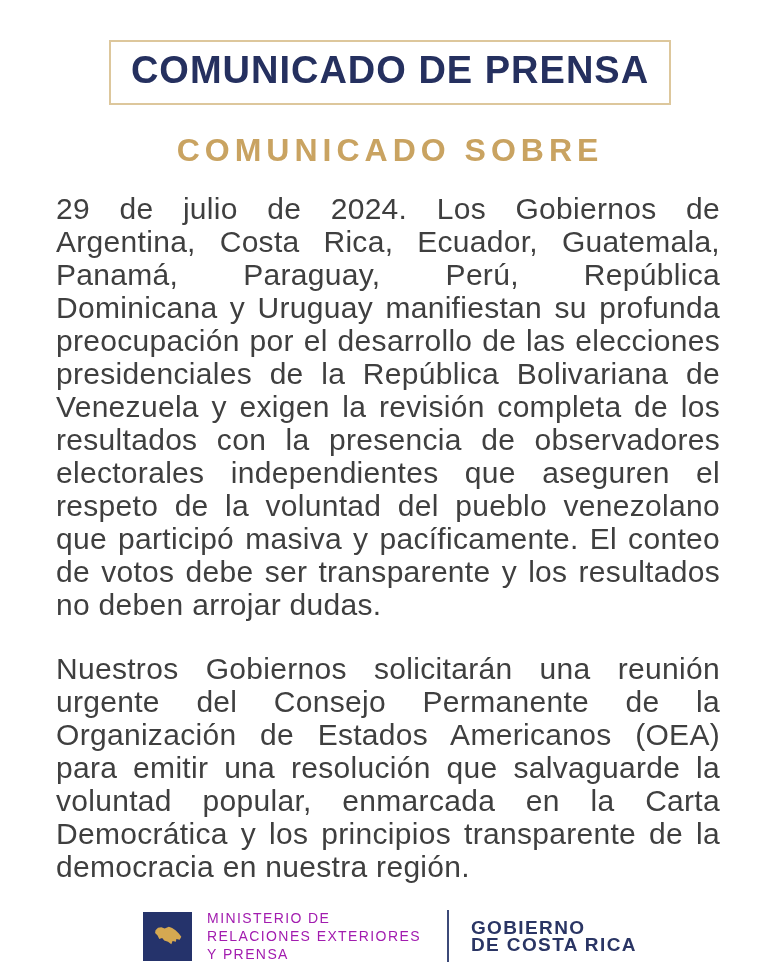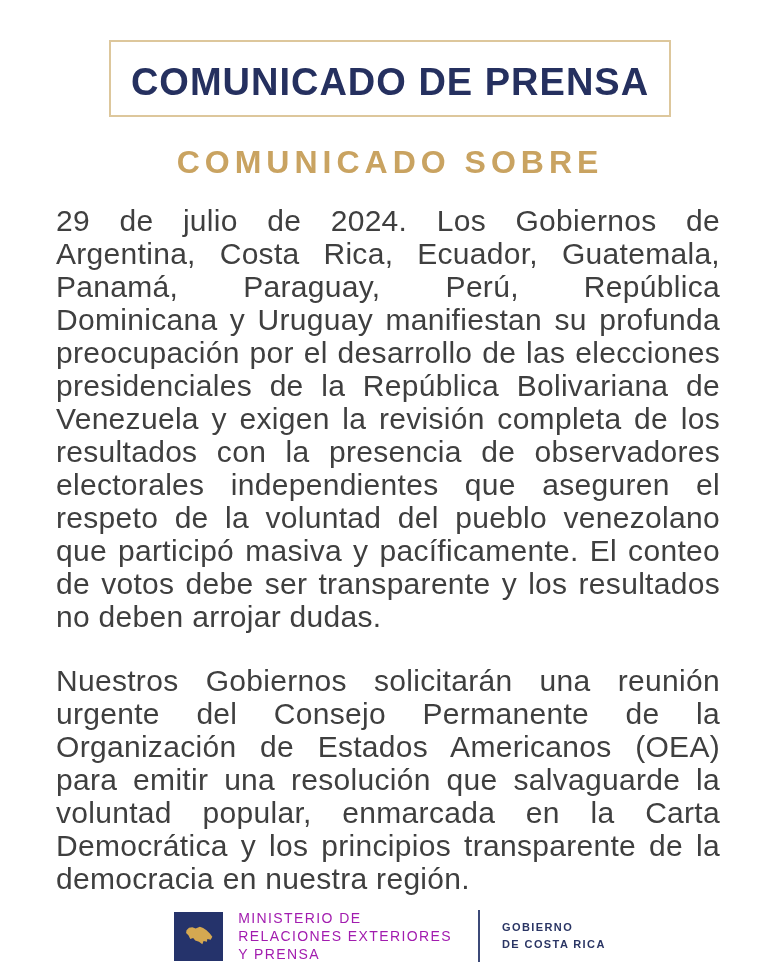--- a/index.html
+++ b/index.html
@@ -10,21 +10,21 @@
     height:975px;
     margin:0 auto;
     background:#ffffff;
     font-family:"Liberation Sans", sans-serif;
     overflow:hidden;
   }
   .header-box {
     margin:40px auto 0;
     width:562px;
     border:2px solid #ddc79c;
-    padding:19px 0 11px;
+    padding:7px 0 11px;
     text-align:center;
     background:#ffffff;
   }
   .header-box-label {
     color:#25305f;
     font-size:38px;
     font-weight:bold;
     letter-spacing:1px;
     white-space:nowrap;
   }
@@ -74,21 +74,21 @@
   .divider {
     width:2px;
     height:52px;
     background:#3c4a78;
     margin:0 22px 0 26px;
     flex:0 0 auto;
   }
   .government {
     color:#2a3564;
     font-weight:bold;
-    font-size:11px;
+    font-size:19px;
     letter-spacing:1.4px;
     line-height:17px;
     white-space:nowrap;
   }
 </style>
 </head>
 <body>
 
 <div class="page">
 

